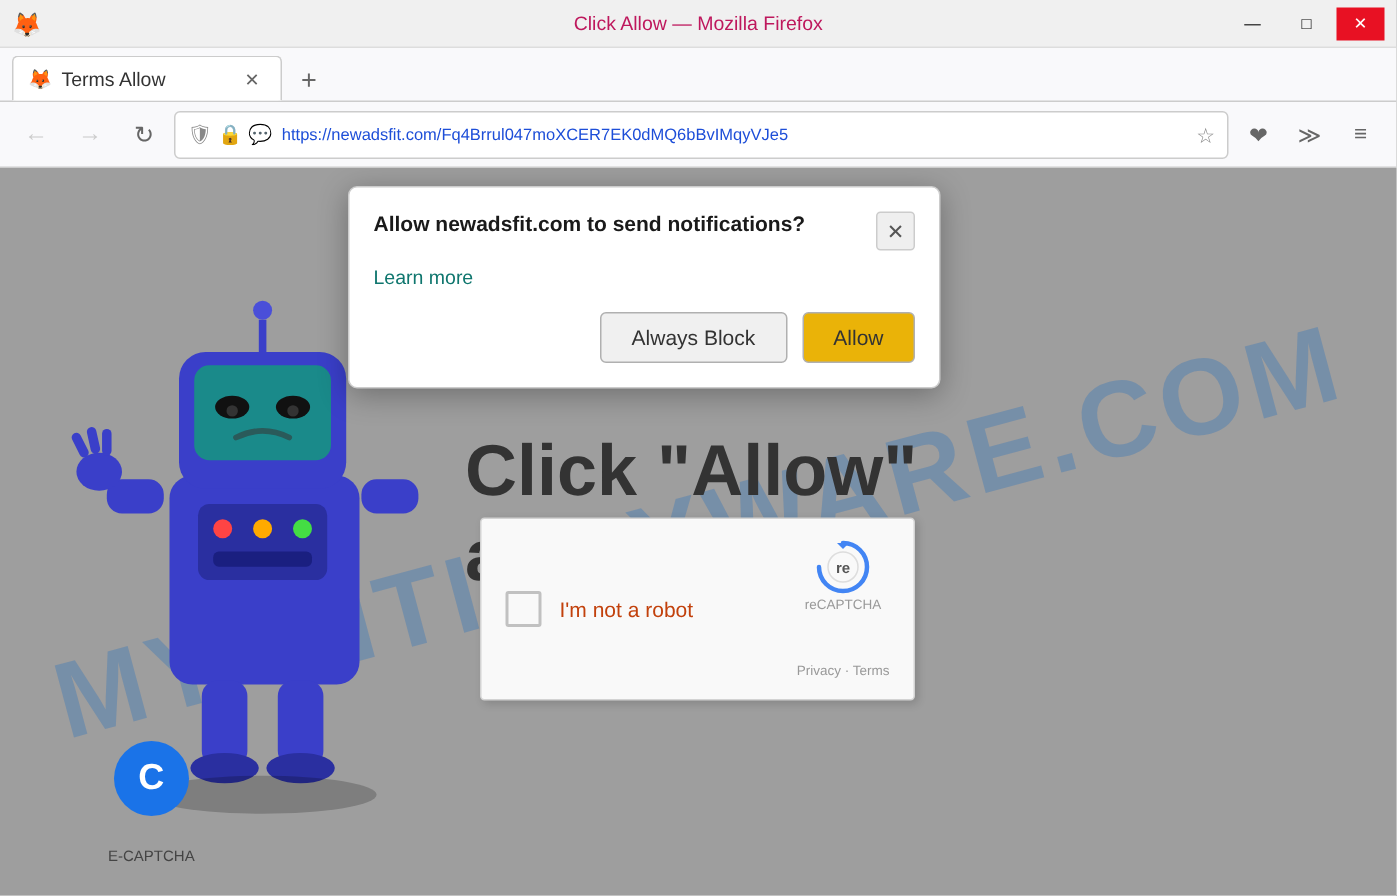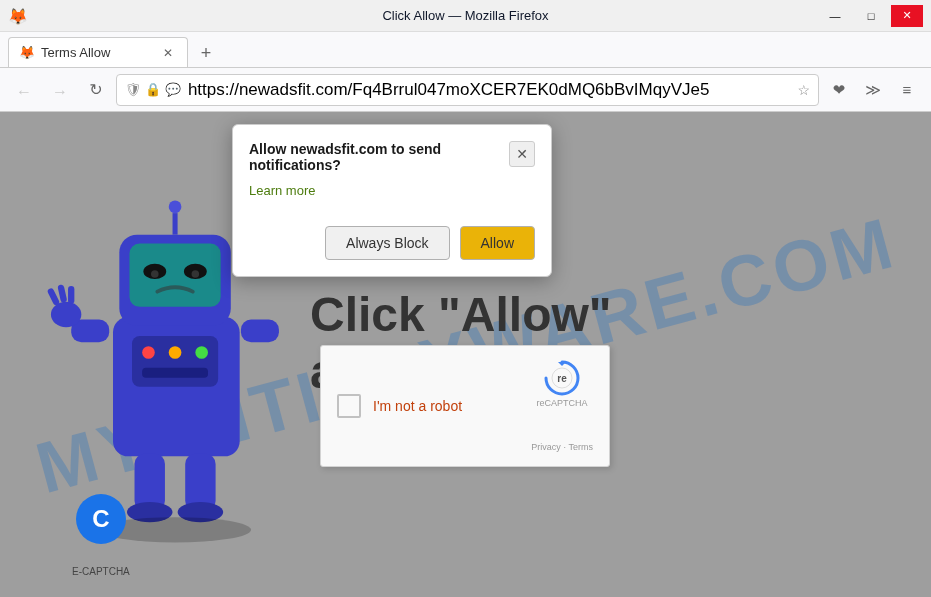--- a/index.html
+++ b/index.html
@@ -20,21 +20,21 @@
       display: flex;
       align-items: center;
       gap: 8px;
     }
     .firefox-logo {
       width: 18px;
       height: 18px;
     }
     .titlebar-title {
       font-size: 13px;
-      color: #0f172a;
+      color: #be185d;
       flex: 1;
       text-align: center;
       position: absolute;
       left: 50%;
       transform: translateX(-50%);
     }
     .titlebar-controls {
       display: flex;
       gap: 4px;
       margin-left: auto;
@@ -135,21 +135,21 @@
       height: 32px;
       background: white;
       border: 1px solid #ccc;
       border-radius: 4px;
       display: flex;
       align-items: center;
       padding: 0 8px;
       gap: 6px;
     }
     .url-icons { display: flex; align-items: center; gap: 4px; color: #888; font-size: 13px; }
-    .url-text { font-size: 17px; color: #000000; flex: 1; }
+    .url-text { font-size: 11px; color: #1d4ed8; flex: 1; }
     .url-star { color: #888; font-size: 14px; cursor: pointer; }
     .navbar-right { display: flex; align-items: center; gap: 2px; }
     .navbar-icon-btn {
       width: 32px;
       height: 32px;
       display: flex;
       align-items: center;
       justify-content: center;
       border-radius: 50%;
       cursor: pointer;
@@ -262,21 +262,21 @@
       font-size: 9px;
       color: #999;
       margin-top: 32px;
     }
 
     
     .notification-popup {
       position: absolute;
       left: 232px;
       top: 12px;
-      width: 320px;
+      width: 395px;
       background: white;
       border: 1px solid #ccc;
       border-radius: 6px;
       box-shadow: 0 4px 20px rgba(0,0,0,0.3);
       padding: 16px;
       z-index: 100;
     }
     .popup-header {
       display: flex;
       align-items: flex-start;
@@ -297,26 +297,26 @@
       align-items: center;
       justify-content: center;
       border: 1px solid #ccc;
       border-radius: 3px;
       cursor: pointer;
       font-size: 14px;
       color: #555;
       flex-shrink: 0;
     }
     .popup-learn-more {
-      color: #4d7c0f;
+      color: #0f766e;
       font-size: 13px;
       text-decoration: none;
       cursor: pointer;
       display: block;
-      margin-bottom: 28px;
+      margin-bottom: 16px;
     }
     .popup-buttons {
       display: flex;
       gap: 10px;
       justify-content: flex-end;
     }
     .popup-btn {
       padding: 8px 20px;
       font-size: 14px;
       border-radius: 4px;

